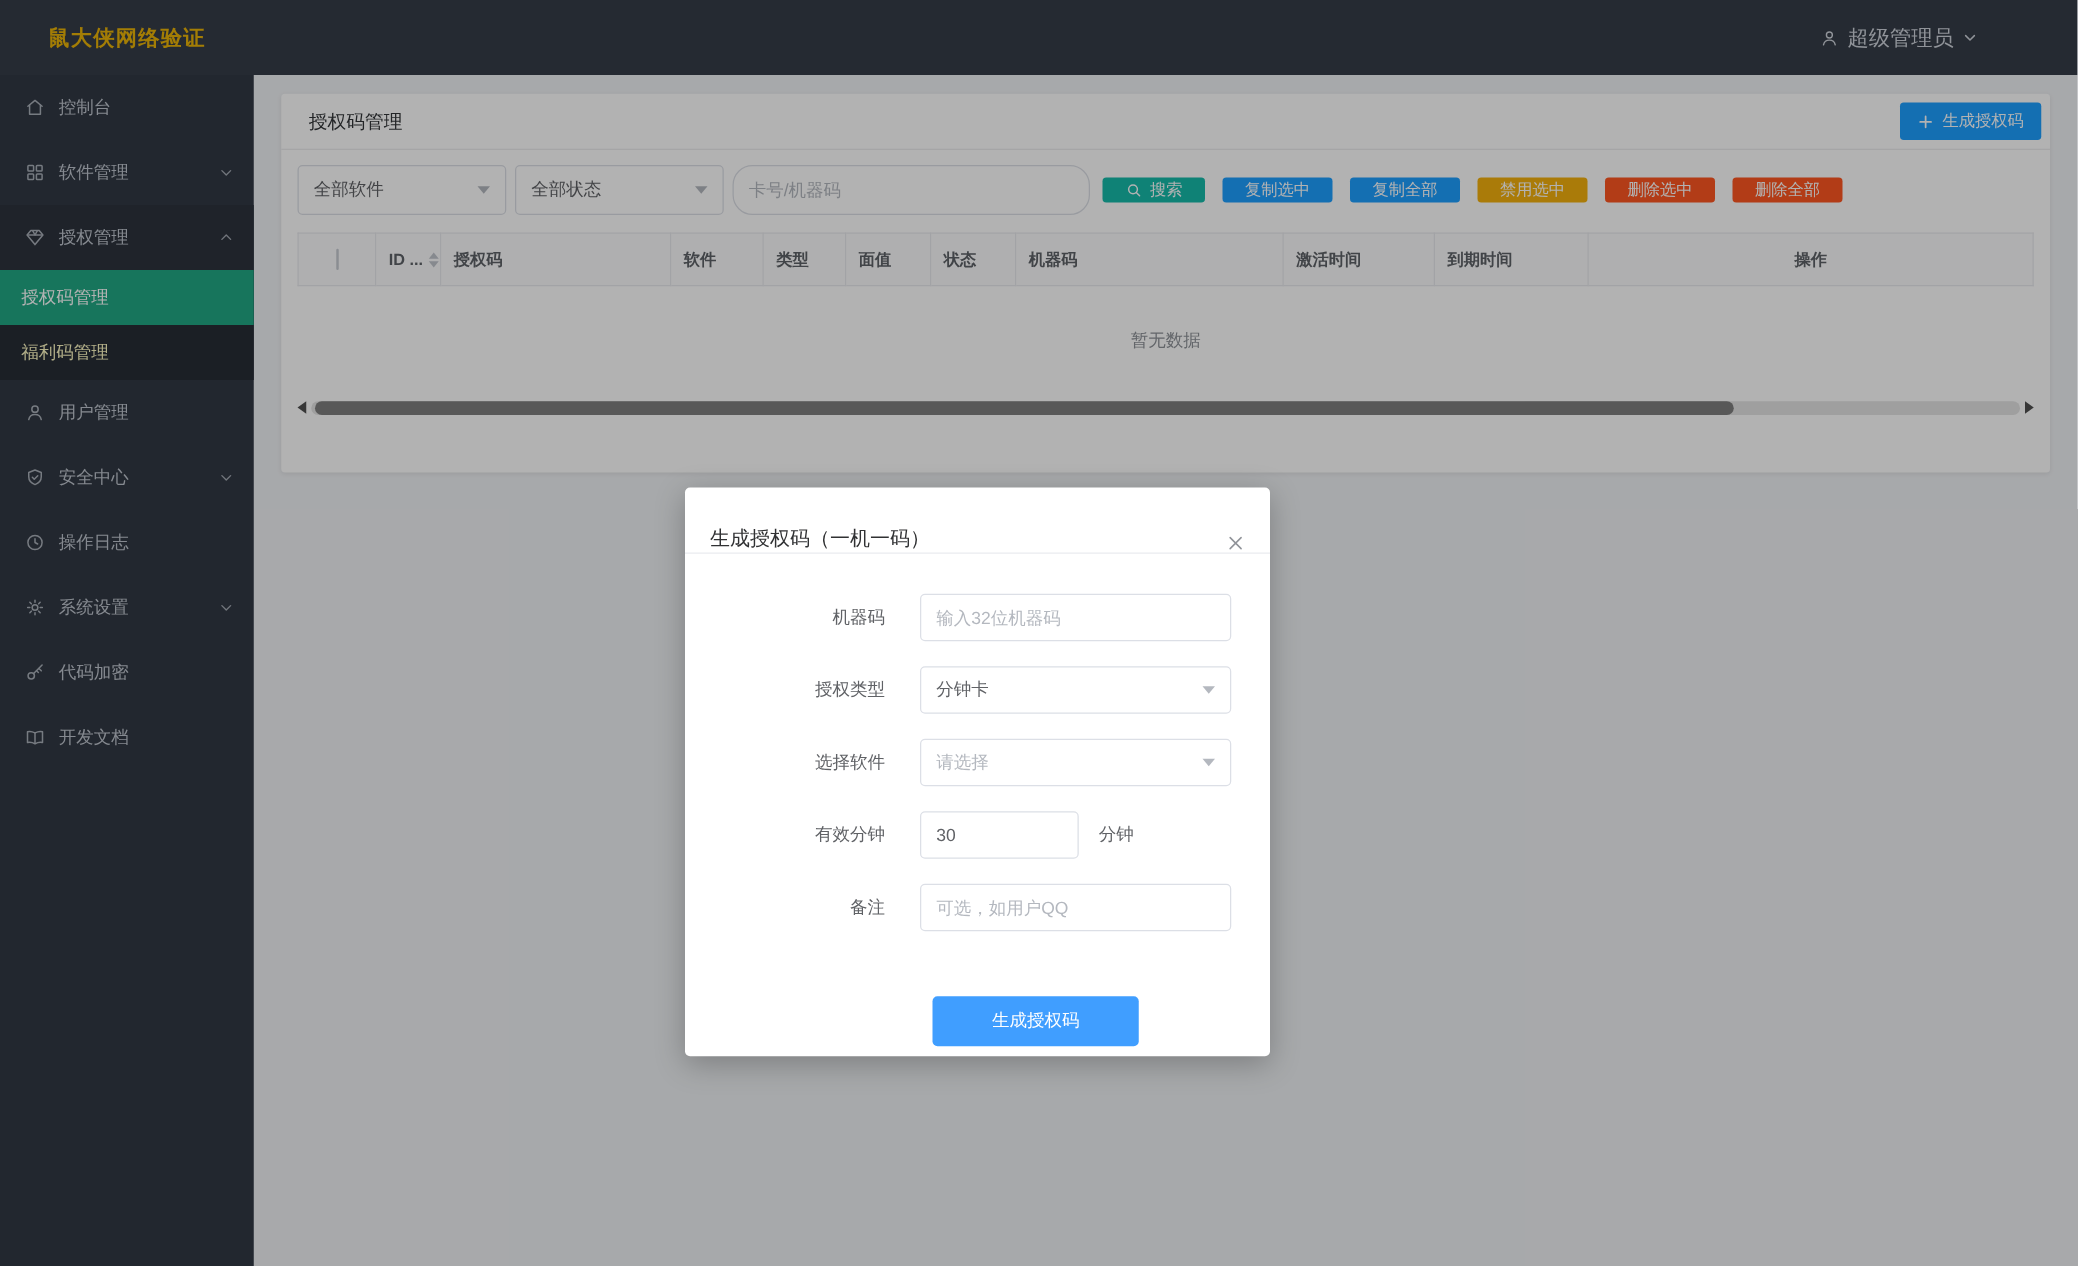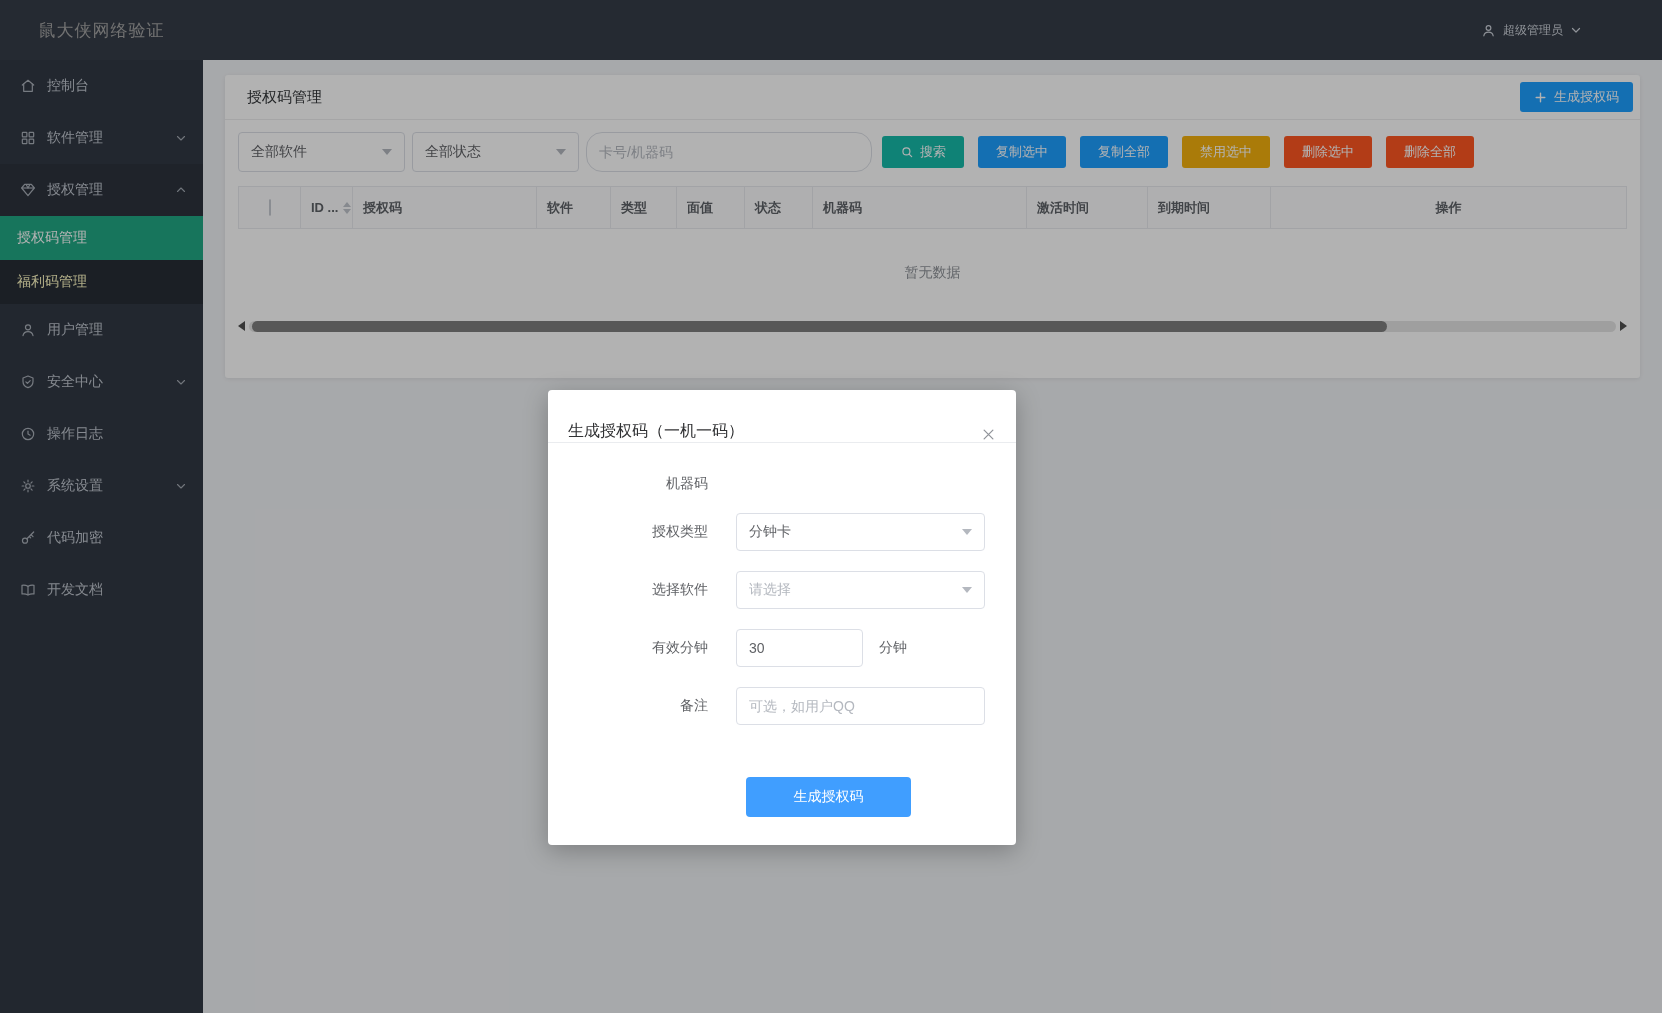--- a/index.html
+++ b/index.html
@@ -10,27 +10,27 @@
     background: #f0f2f5; color: #303133;
   }
   svg { display: block; }
 
   
   .topbar {
     position: absolute; top: 0; left: 0; right: 0; height: 60px;
     background: #363d48; display: flex; align-items: center; z-index: 1;
   }
   .logo {
-    width: 203px; text-align: center; color: #a3a3a3;
-    font-size: 17px; font-weight: normal; letter-spacing: 1px;
+    width: 203px; text-align: center; color: #eab308;
+    font-size: 17px; font-weight: bold; letter-spacing: 1px;
   }
   .topbar-user {
     position: absolute; right: 80px; top: 0; height: 60px;
     display: flex; align-items: center; gap: 7px;
-    color: #ced3db; font-size: 12px; cursor: pointer;
+    color: #ced3db; font-size: 17px; cursor: pointer;
   }
 
   
   .sidebar {
     position: absolute; top: 60px; left: 0; bottom: 0; width: 203px;
     background: #323944; z-index: 1;
   }
   .menu-item {
     height: 52px; display: flex; align-items: center;
     padding: 0 16px 0 20px; gap: 11px;
@@ -71,21 +71,21 @@
   }
   .sel-caret { width: 0; height: 0; border-left: 5px solid transparent;
     border-right: 5px solid transparent; border-top: 6px solid #b4b8bf; }
   .txt-input {
     height: 40px; border: 1px solid #dcdfe6; border-radius: 16px;
     padding: 0 12px; font-size: 14px; color: #606266; outline: none;
     font-family: "Liberation Sans", sans-serif; background: #fff;
   }
   .search-input { width: 286px; margin-right: 5px; }
   input::placeholder { color: #b4b8bf; }
-  .tool-btn { height: 32px; padding: 0 18px; margin-left: 14px; gap: 6px; }
+  .tool-btn { height: 20px; padding: 0 18px; margin-left: 14px; gap: 6px; }
   .btn-teal   { background: #16baaa; }
   .btn-blue   { background: #1e9fff; }
   .btn-amber  { background: #f4b10e; }
   .btn-red    { background: #ff5722; }
 
   
   table { border-collapse: collapse; table-layout: fixed; width: 1388px; }
   th {
     height: 42px; background: #fbfbfc; border: 1px solid #e9eaee;
     font-size: 13px; color: #5e6267; font-weight: bold;
@@ -403,20 +403,21 @@
     <span class="modal-close">
       <svg width="15" height="15" viewBox="0 0 24 24" fill="none" stroke="currentColor" stroke-width="2" stroke-linecap="round">
           <path d="M5 5l14 14M19 5L5 19"></path>
         </svg>
     </span>
   </div>
 
   <div class="modal-body">
     <div class="form-row">
       <span class="form-label">机器码</span>
+      <input class="txt-input m-input form-control" placeholder="输入32位机器码" style="">
     </div>
 
     <div class="form-row">
       <span class="form-label">授权类型</span>
       <div class="m-select form-control">
         <span class="val">分钟卡</span>
         <span class="sel-caret"></span>
       </div>
     </div>
 

